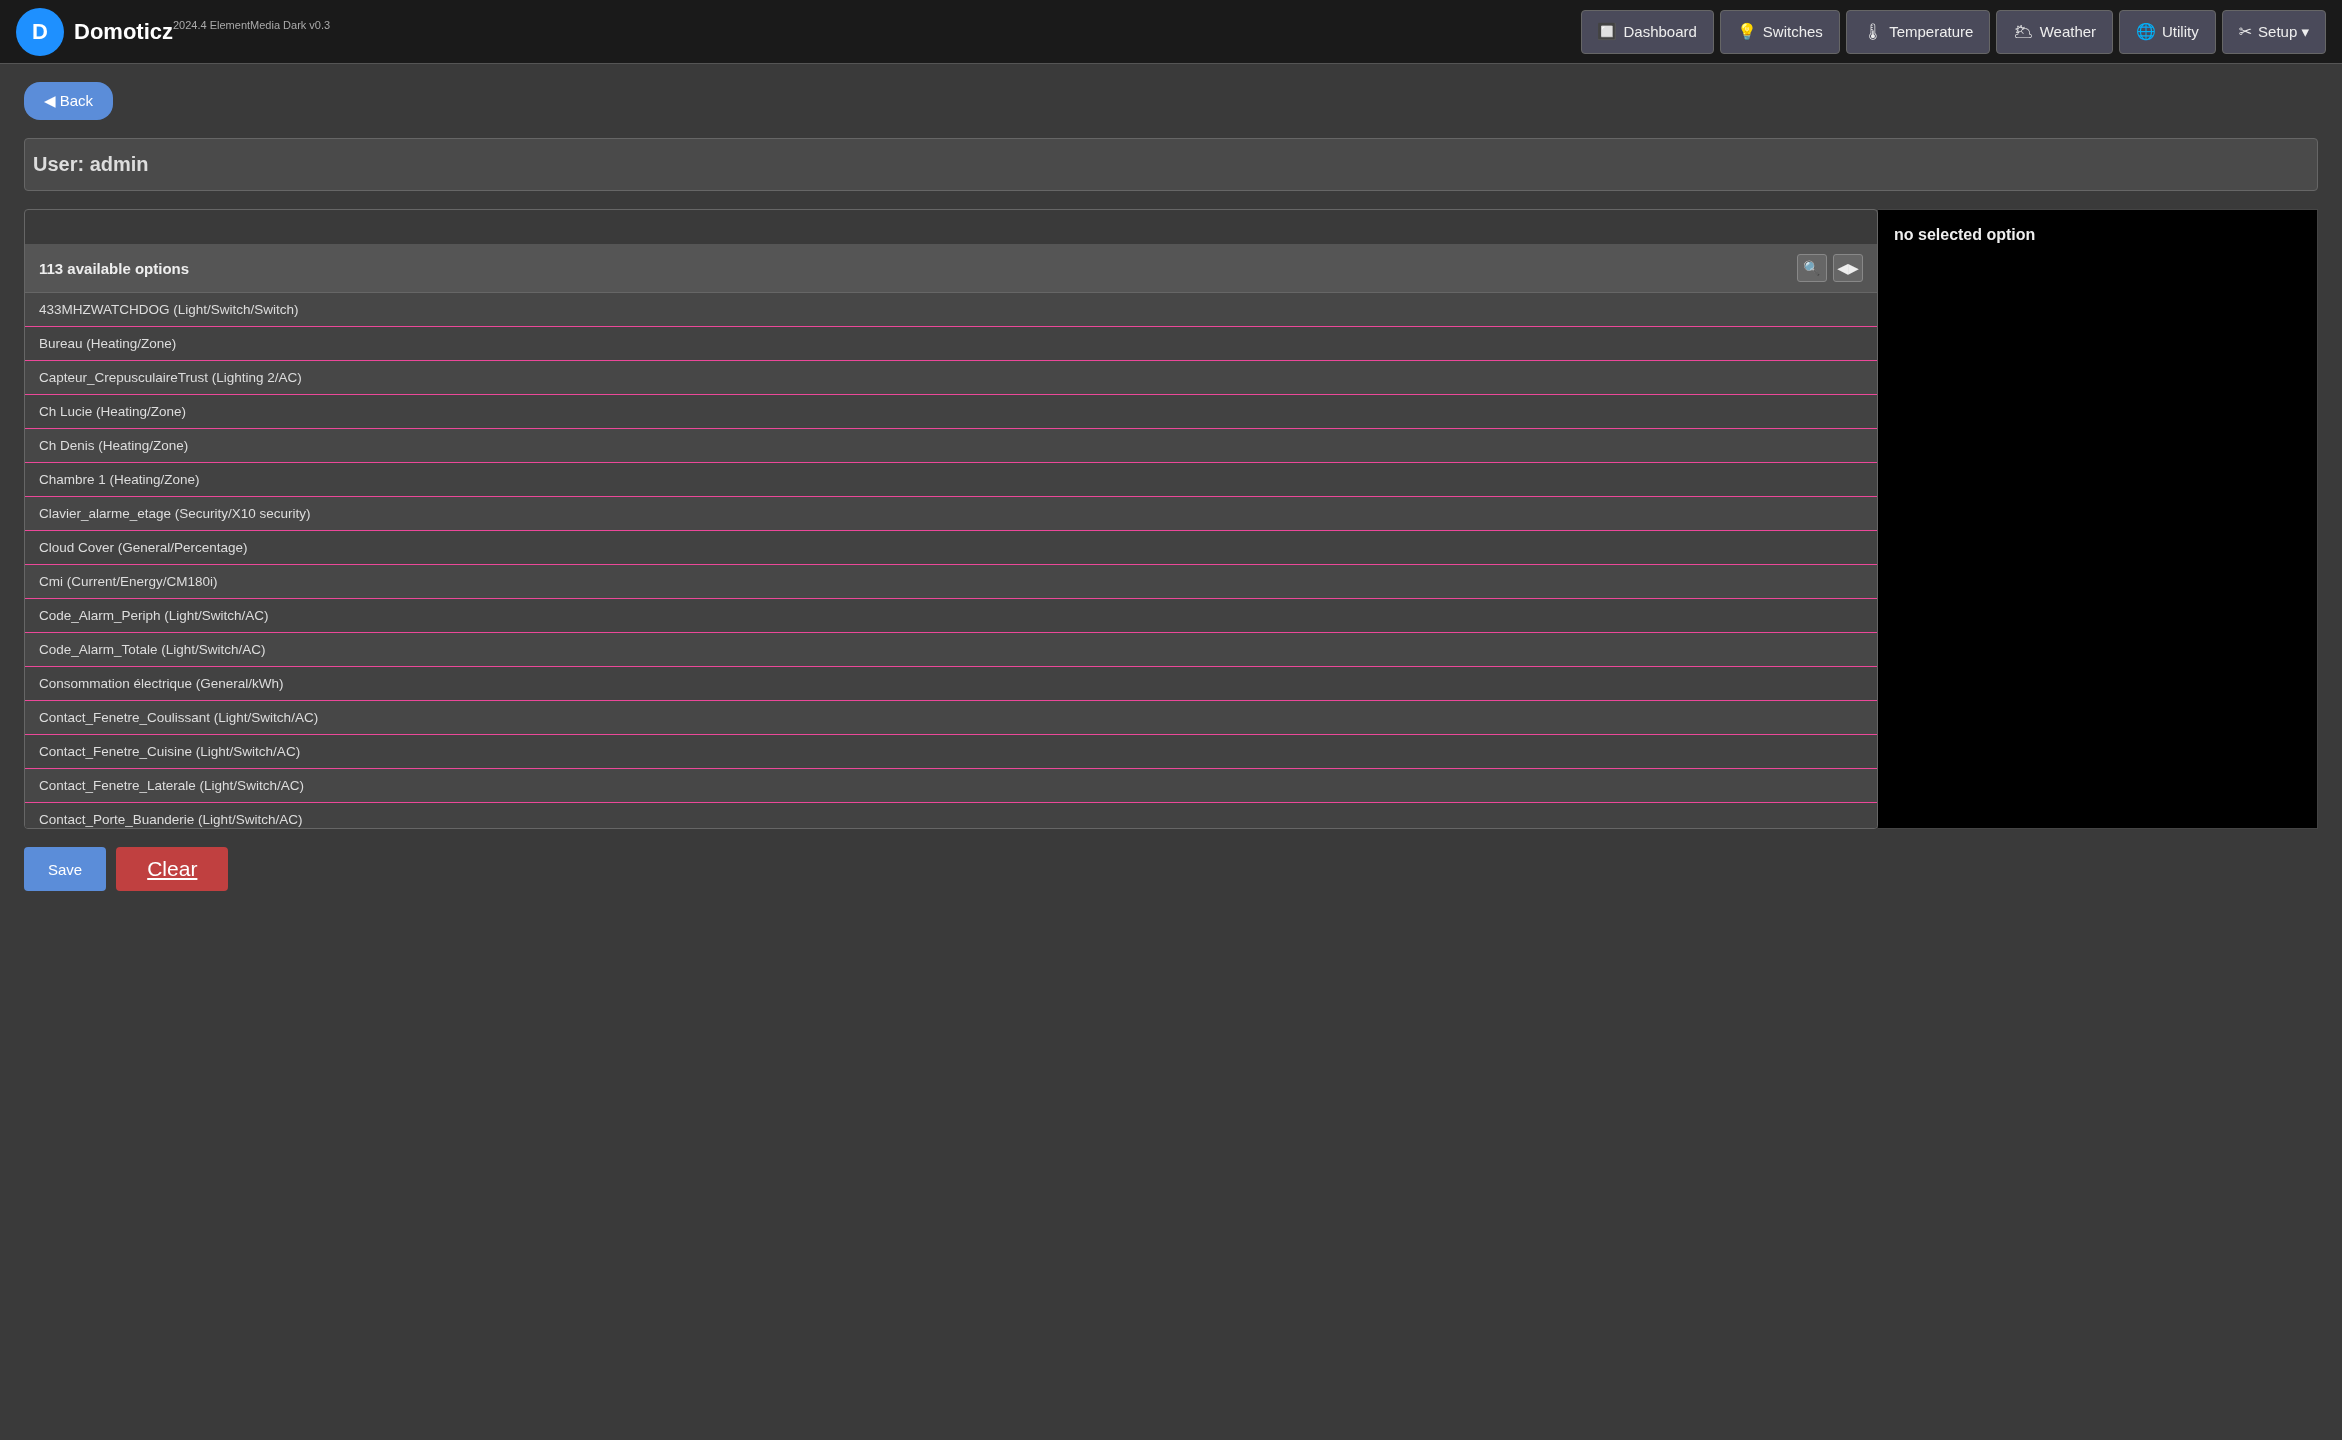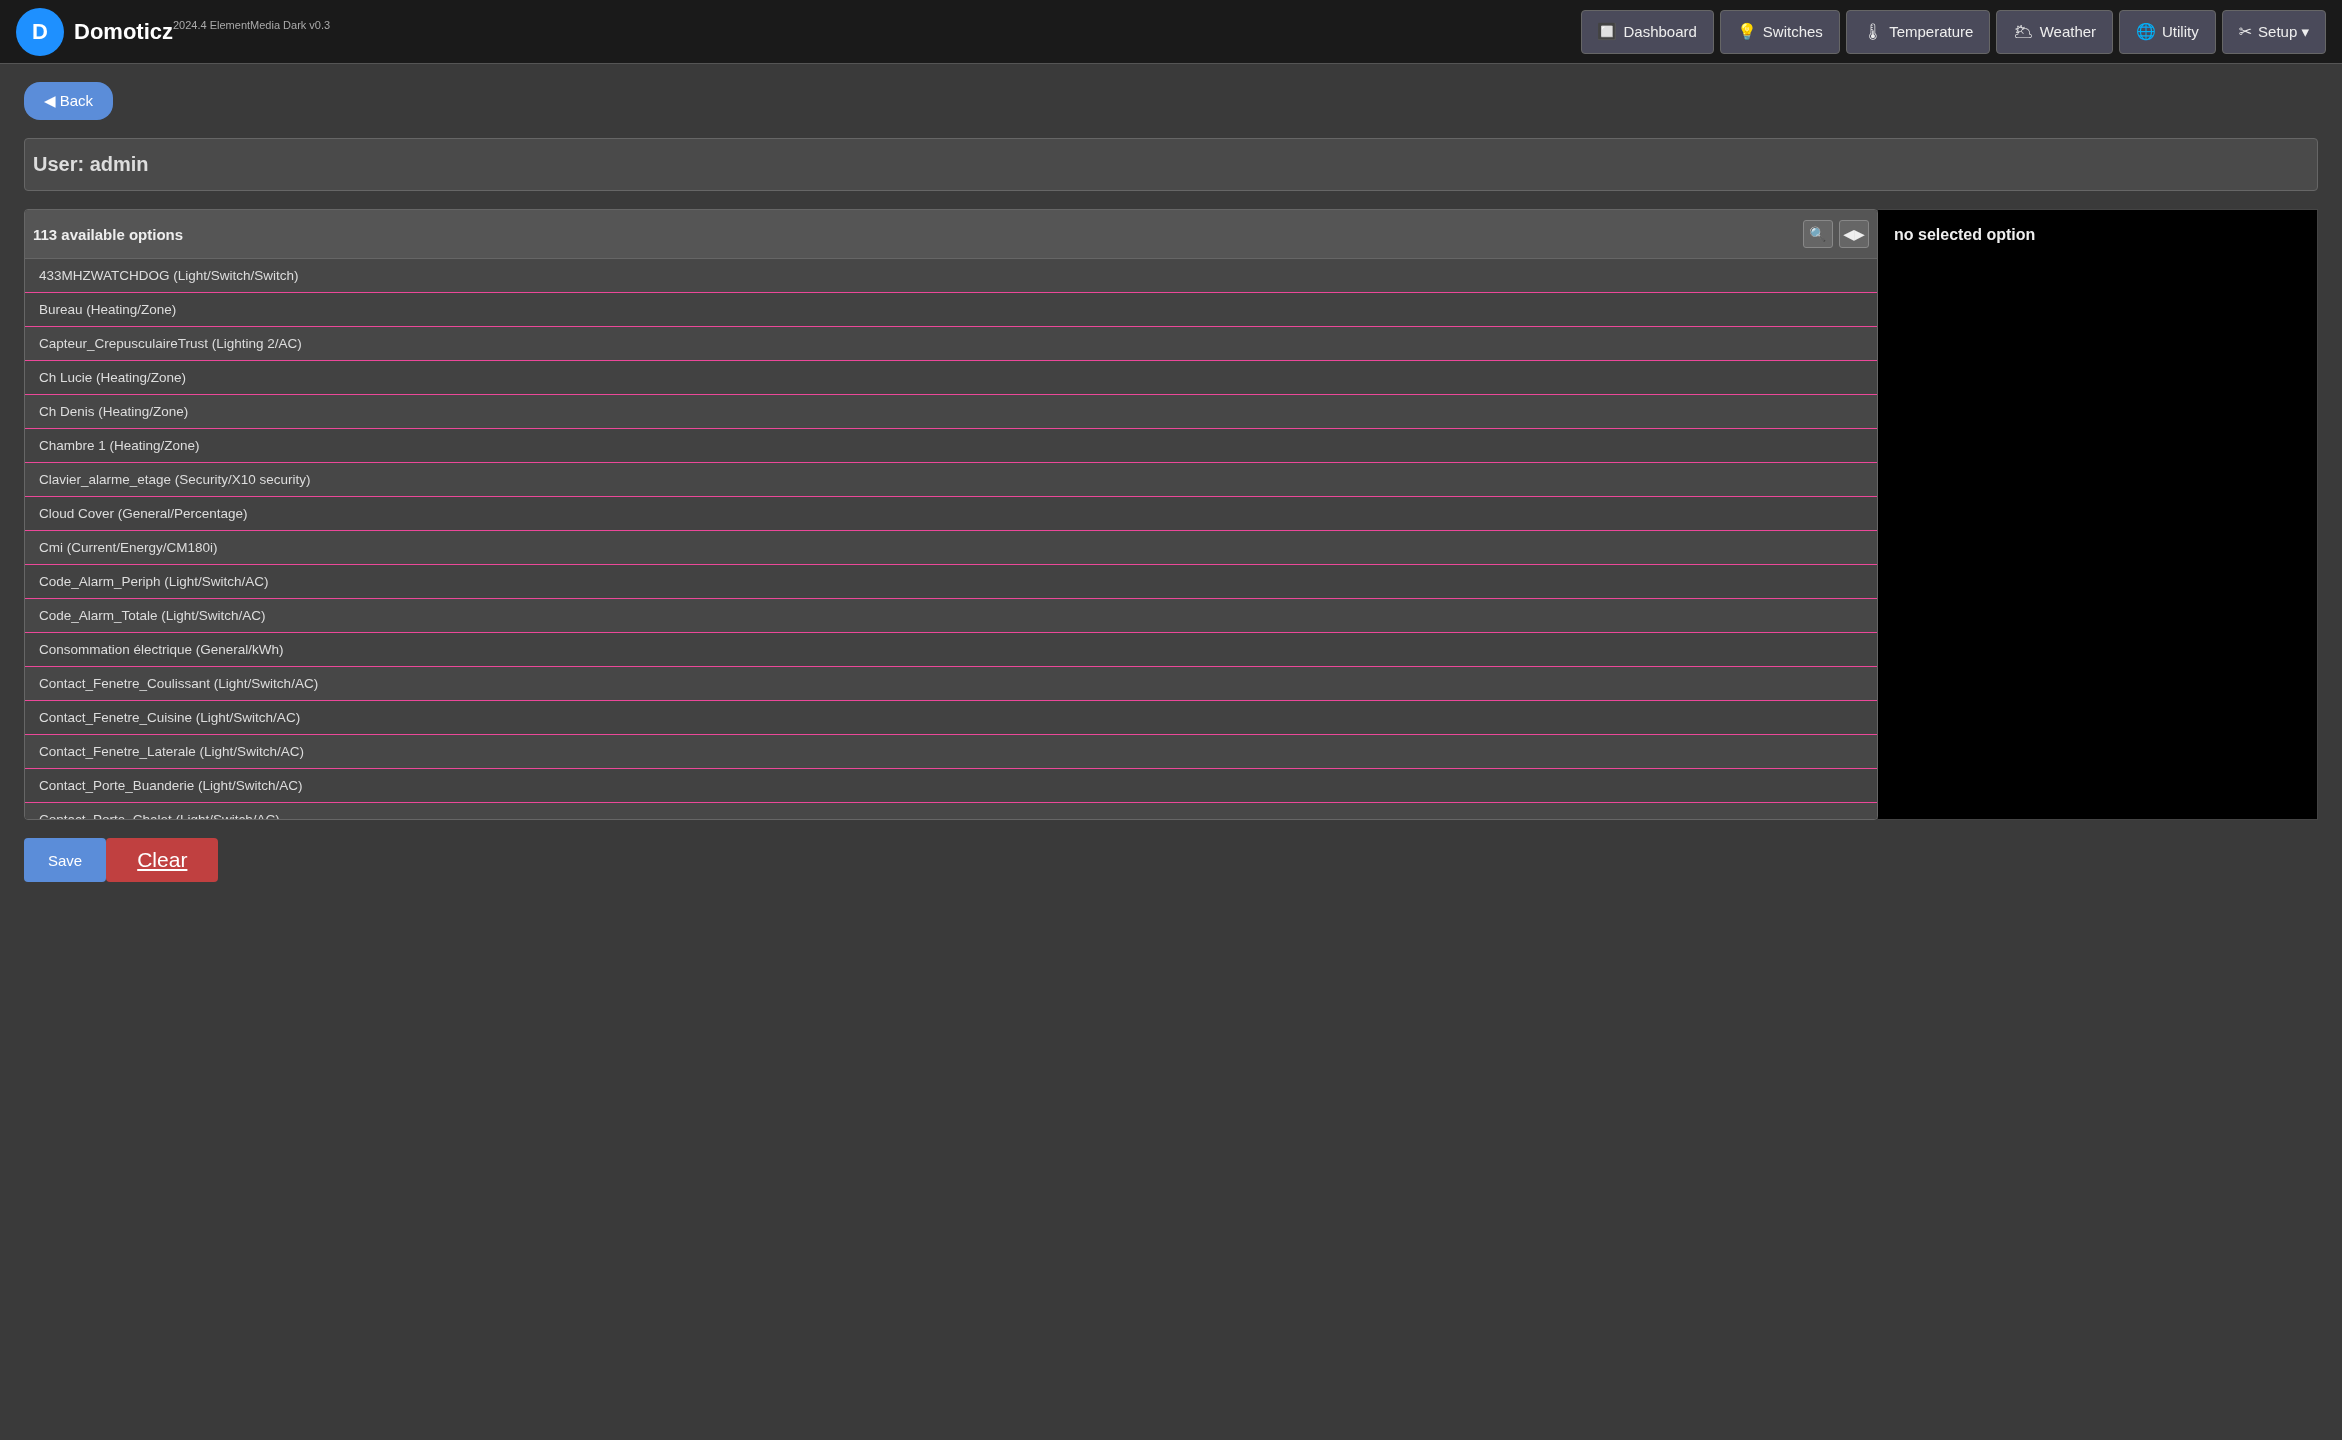--- a/index.html
+++ b/index.html
@@ -126,23 +126,24 @@
       border: 1px solid #666;
       border-radius: 4px;
       overflow: hidden;
       max-height: 620px;
     }
 
     .list-header {
       background: #555;
       display: flex;
       align-items: center;
-      padding: 10px 8px;
+      padding: 10px 14px;
       border-bottom: 1px solid #666;
       gap: 8px;
+      margin-top: 34px;
     }
 
     .list-header-title {
       flex: 1;
       font-size: 15px;
       font-weight: bold;
       color: #eee;
     }
 
     .list-header-icons {
@@ -210,20 +211,21 @@
       background: #555;
     }
     .list-scroll::-webkit-scrollbar-thumb {
       background: #888;
       border-radius: 2px;
     }
 
     
     .bottom-buttons {
       display: flex;
+      gap: 10px;
       margin: 14px 24px;
     }
 
     .btn-save {
       background: #5b8dd9;
       border: none;
       border-radius: 4px;
       color: white;
       padding: 10px 24px;
       font-size: 15px;

